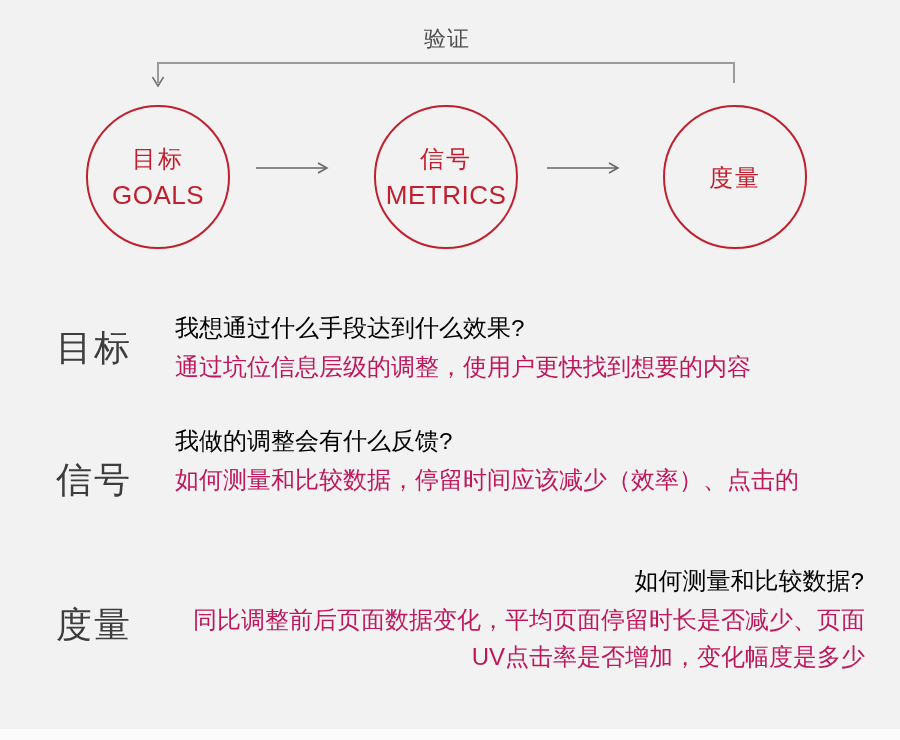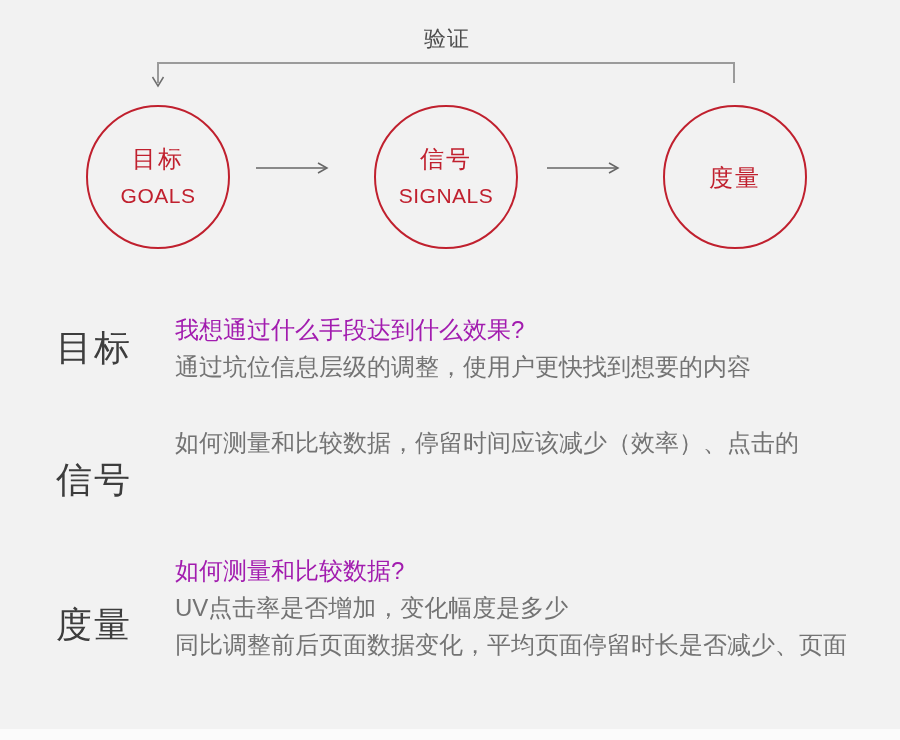--- a/index.html
+++ b/index.html
@@ -52,21 +52,21 @@
     align-items: center;
     justify-content: center;
   }
   .node .zh {
     font-size: 24px;
     line-height: 37px;
     color: #c0202e;
     letter-spacing: 2px;
   }
   .node .en {
-    font-size: 21px;
+    font-size: 26px;
     line-height: 37px;
     color: #c0202e;
     letter-spacing: 0.5px;
   }
   .node-goals   { left: 86px;  }
   .node-signals { left: 374px; }
   .node-metrics { left: 663px; }
 
   
   .section-label {
@@ -77,29 +77,29 @@
     color: #3d3d3d;
     letter-spacing: 2px;
   }
   .section-content {
     position: absolute;
     left: 175px;
     width: 690px;
     font-size: 24px;
     line-height: 37px;
   }
-  .question { color: #a21caf; }
-  .answer-line { color: #737373; }
+  .question { color: #000000; font-family: Liberation Mono, monospace; }
+  .answer-line { color: #be185d; }
 
   .label-goals   { top: 328px; }
   .label-signals { top: 460px; }
   .label-metrics { top: 605px; }
   .content-goals   { top: 311px; }
   .content-signals { top: 424px; }
-  .content-metrics { top: 552px; }
+  .content-metrics { top: 564px; text-align: right; }
 
   .bottom-strip {
     position: absolute;
     left: 0;
     bottom: 0;
     width: 900px;
     height: 11px;
     background: #fbfbfb;
   }
 </style>
@@ -124,40 +124,41 @@
       <polyline points="609,163 618,168 609,173" fill="none" stroke="#666666" stroke-width="1.5"></polyline>
     </svg>
 
     <div class="node node-goals">
       <div class="zh">目标</div>
       <div class="en">GOALS</div>
     </div>
 
     <div class="node node-signals">
       <div class="zh">信号</div>
-      <div class="en">SIGNALS</div>
+      <div class="en">METRICS</div>
     </div>
 
     <div class="node node-metrics">
       <div class="zh">度量</div>
     </div>
   </div>
 
   <div class="section-label label-goals">目标</div>
   <div class="section-content content-goals">
     <div class="question">我想通过什么手段达到什么效果?</div>
     <div class="answer-line">通过坑位信息层级的调整，使用户更快找到想要的内容</div>
   </div>
 
   <div class="section-label label-signals">信号</div>
   <div class="section-content content-signals">
+    <div class="question">我做的调整会有什么反馈?</div>
     <div class="answer-line">如何测量和比较数据，停留时间应该减少（效率）、点击的</div>
   </div>
 
   <div class="section-label label-metrics">度量</div>
   <div class="section-content content-metrics">
     <div class="question">如何测量和比较数据?</div>
+    <div class="answer-line">同比调整前后页面数据变化，平均页面停留时长是否减少、页面</div>
     <div class="answer-line">UV点击率是否增加，变化幅度是多少</div>
-    <div class="answer-line">同比调整前后页面数据变化，平均页面停留时长是否减少、页面</div>
   </div>
 
   <div class="bottom-strip"></div>
 </div>
 
 </body></html>

